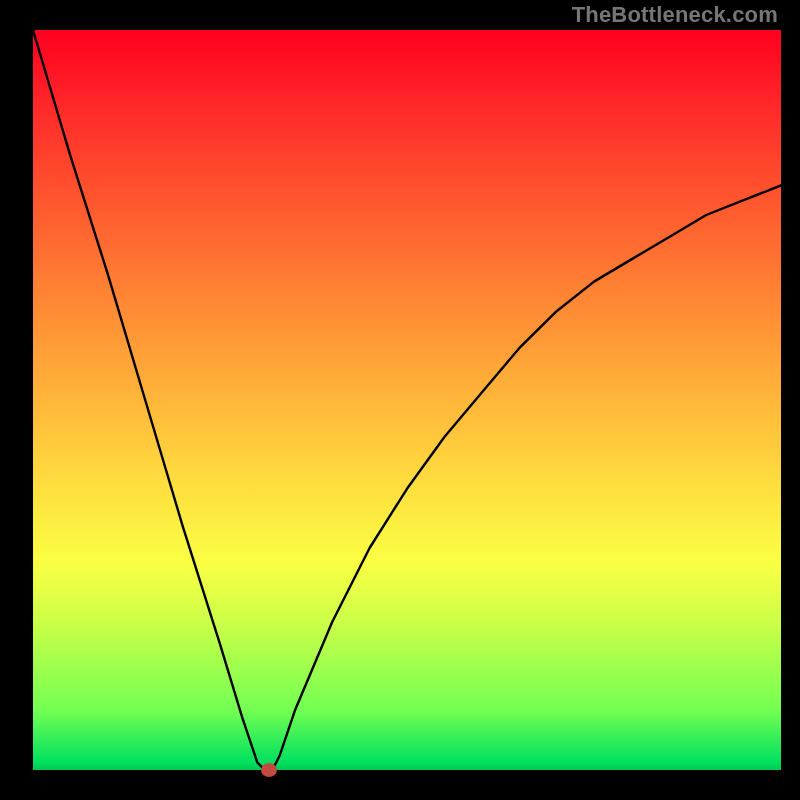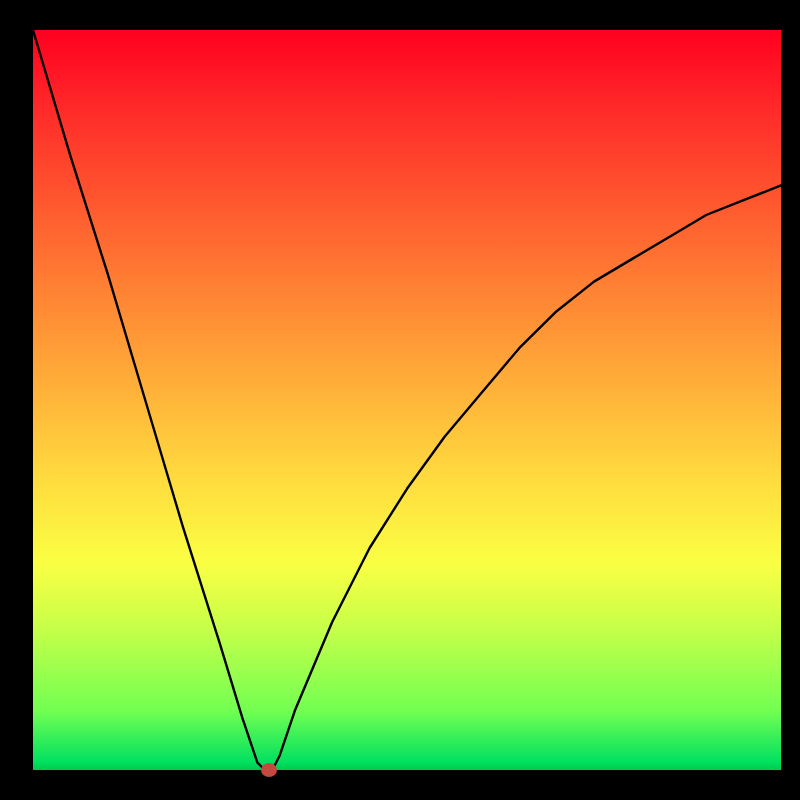--- a/index.html
+++ b/index.html
@@ -57,20 +57,21 @@
     height: 14px;
     border-radius: 50%;
     background: #c24a3e;
     transform: translate(-50%, -50%);
   }
 </style>
 </head>
 <body>
 
 <div class="frame">
+  <div class="attribution">TheBottleneck.com</div>
 
   <div class="plot-area">
     <svg class="curve">
       <path id="curve-path" fill="none" stroke="#000" stroke-width="2.4" stroke-linecap="round" stroke-linejoin="round" d="M0.00 0.00 L37.40 125.80 L74.80 244.20 L112.20 370.00 L149.60 495.80 L187.00 614.20 L209.44 688.20 L224.40 732.60 L231.88 740.00 L239.36 740.00 L246.84 725.20 L261.80 680.80 L299.20 592.00 L336.60 518.00 L374.00 458.80 L411.40 407.00 L448.80 362.60 L486.20 318.20 L523.60 281.20 L561.00 251.60 L598.40 229.40 L635.80 207.20 L673.20 185.00 L710.60 170.20 L748.00 155.40"></path>
     </svg>
     <div class="minpoint" id="minpoint" style="left: 235.62px; top: 740px; background: rgb(194, 74, 62);"></div>
   </div>
 </div>
 
 </body></html>

